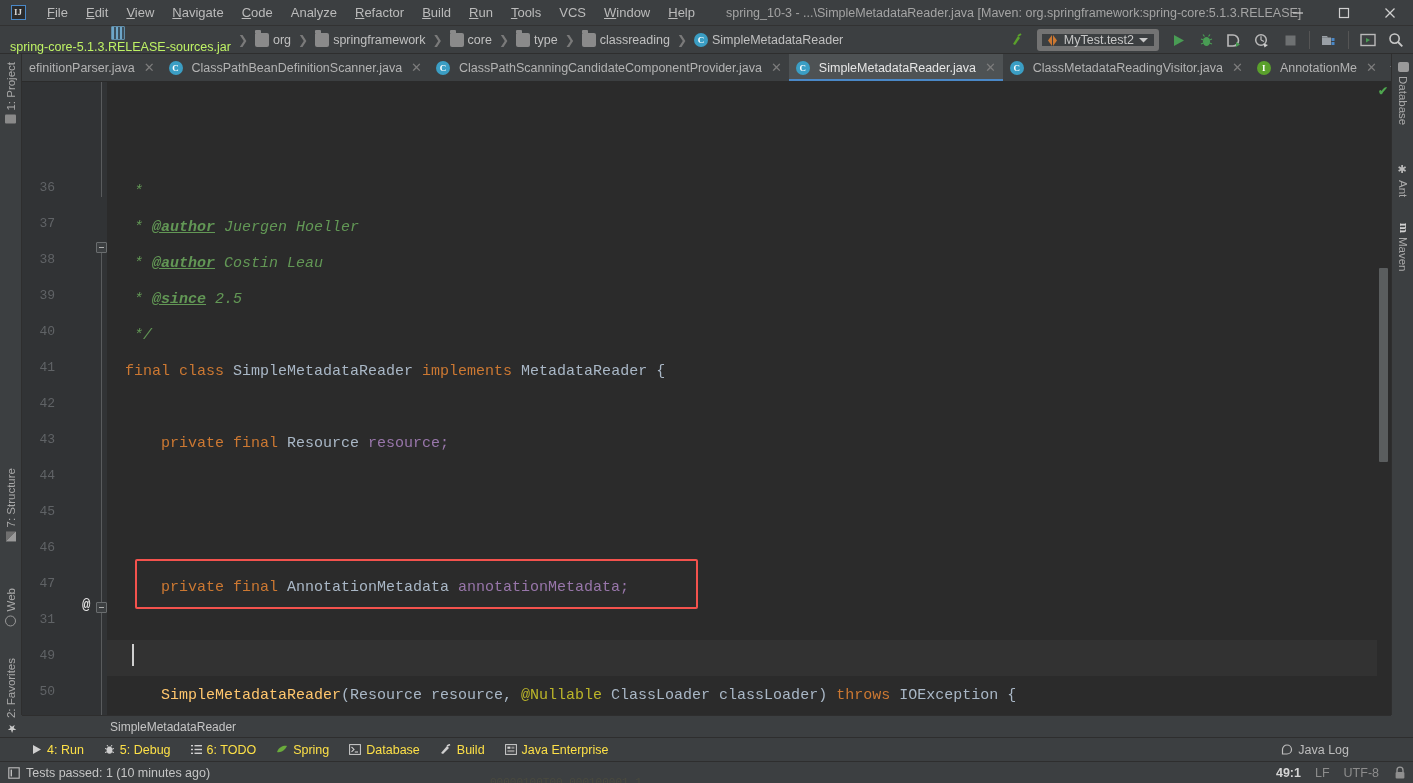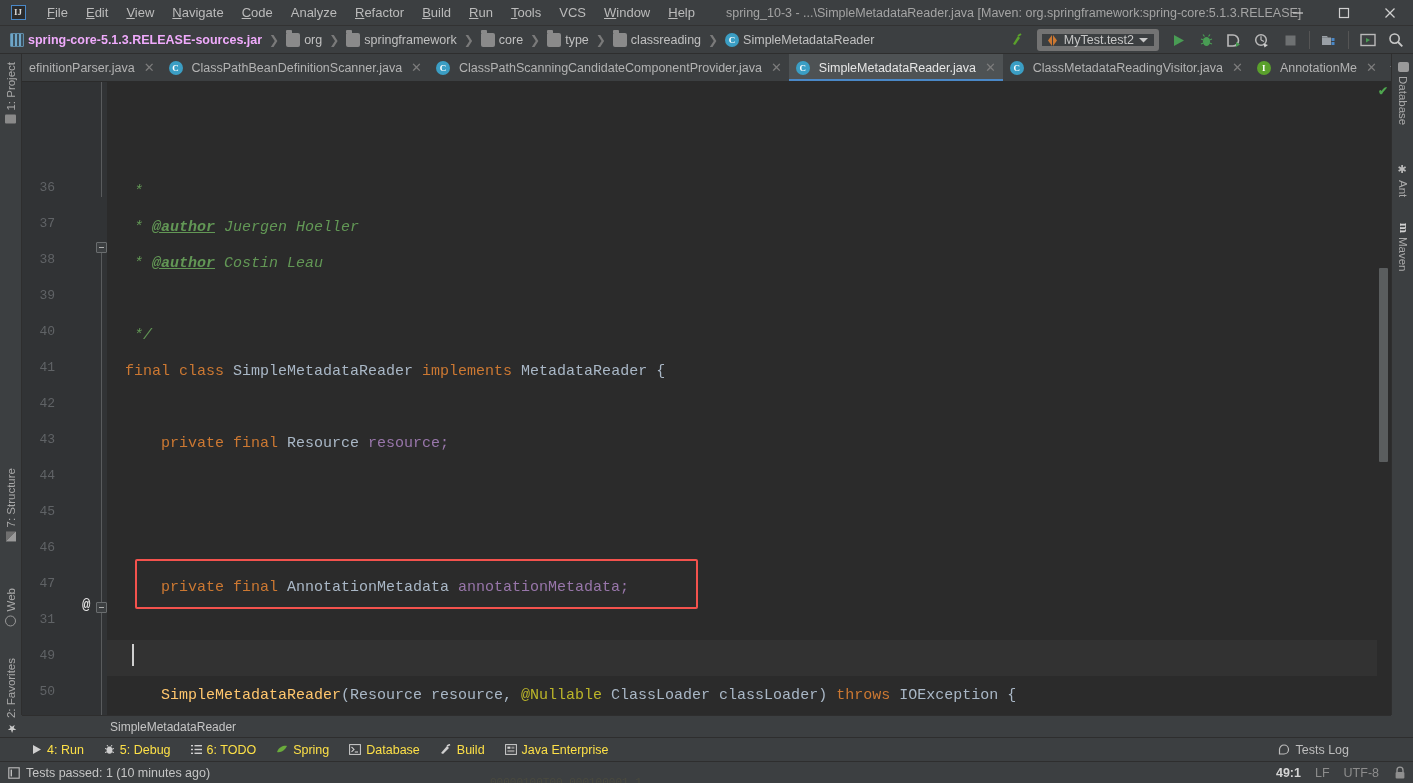--- a/index.html
+++ b/index.html
@@ -51,21 +51,21 @@
   .navbar {
     position: absolute; top: 26px; left: 0; width: 1413px; height: 28px;
     background: #3c3f41; display: flex; align-items: center;
     border-bottom: 1px solid #2e2e2e;
   }
   .crumbs { display: flex; align-items: center; padding-left: 8px; }
   .crumb {
     display: flex; align-items: center; font-size: 12.5px; color: #c0c0c0;
     padding: 1px 2px; white-space: nowrap;
   }
-  .crumb.bold { font-weight: bold; color: #f0abfc; }
+  .crumb.bold { font-weight: normal; color: #bef264; flex-direction: column; }
   .crumb-sep { color: #7a7a7a; font-size: 12px; margin: 0 5px; }
   .ic { width: 14px; height: 14px; margin-right: 4px; flex: none; display:inline-block; }
   .ic-jar {
     background: repeating-linear-gradient(90deg,#6ea6c8 0 2px,#3c4f5c 2px 4px);
     border: 1px solid #5f8ca8; border-radius: 1px;
   }
   .ic-folder {
     background: #8a8a8a; border-radius: 1px 2px 2px 2px; position: relative;
   }
   .ic-folder:before {
@@ -512,20 +512,21 @@
     </div>
 
     <div class="code-area">
 
       <div class="cline" style="top:92px;"><span class="cmt">   * </span></div>
 
       <div class="cline" style="top:128px;"><span class="cmt">   * </span><span class="tag">@author</span><span class="cmt"> Juergen Hoeller</span></div>
 
       <div class="cline" style="top:164px;"><span class="cmt">   * </span><span class="tag">@author</span><span class="cmt"> Costin Leau</span></div>
 
+      <div class="cline" style="top:200px;"><span class="cmt">   * </span><span class="tag">@since</span><span class="cmt"> 2.5</span></div>
 
       <div class="cline" style="top:236px;"><span class="cmt">   */</span></div>
 
       <div class="cline" style="top:272px;"><span class="pn">  </span><span class="kw">final class</span><span class="cls"> SimpleMetadataReader </span><span class="kw">implements</span><span class="cls"> MetadataReader {</span></div>
 
       <div class="cline" style="top:308px;"></div>
 
       <div class="cline" style="top:344px;"><span class="pn">      </span><span class="kw">private final</span><span class="cls"> Resource </span><span class="fld">resource;</span></div>
 
       <div class="cline" style="top:380px;"></div>
@@ -612,21 +613,21 @@
           <rect x="6.4" y="2.6" width="3" height="2.2" fill="#8a8a8a"></rect>
           <rect x="2.4" y="6" width="7" height="2.2" fill="#8a8a8a"></rect>
         </svg>
       <span>Java Enterprise</span>
     </div>
 
     <div class="event-log">
       <svg width="12" height="12" viewBox="0 0 12 12">
           <path d="M1.5 5.5 A4.5 4.5 0 1 1 6 10 L1.5 10 Z" fill="none" stroke="#bdbdbd" stroke-width="1.2"></path>
         </svg>
-      <span>Tests Log</span>
+      <span>Java Log</span>
     </div>
   </div>
 
   <div class="statusbar">
     <div class="status-msg">
       <svg width="12" height="12" viewBox="0 0 12 12">
           <rect x="0.8" y="0.8" width="10.4" height="10.4" fill="none" stroke="#bdbdbd" stroke-width="1.1"></rect>
           <rect x="2.6" y="2.6" width="1.4" height="6.8" fill="#bdbdbd"></rect>
         </svg>
       <span>Tests passed: 1 (10 minutes ago)</span>

